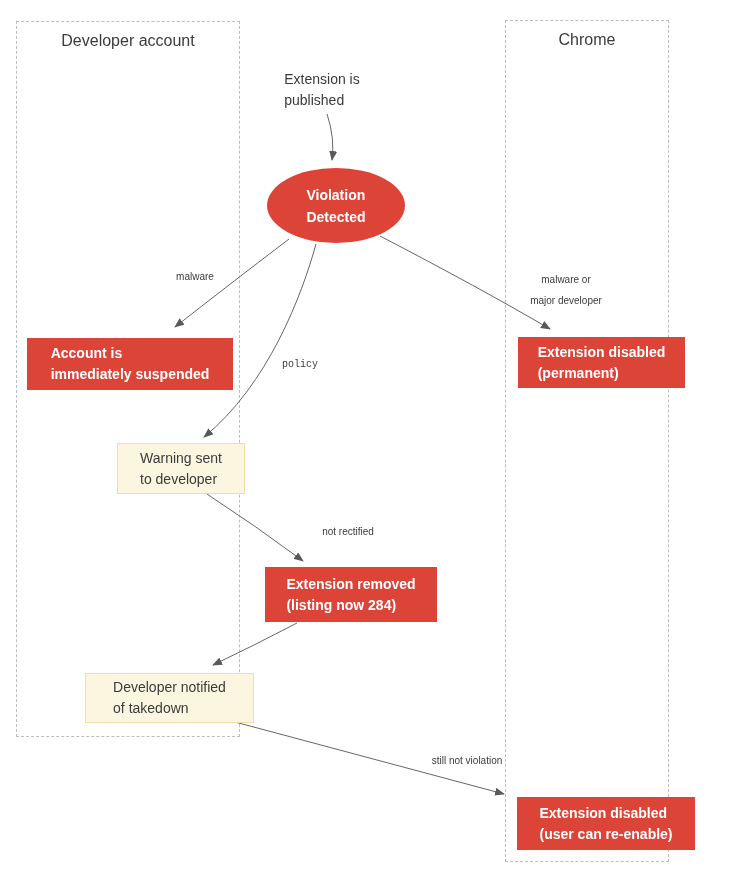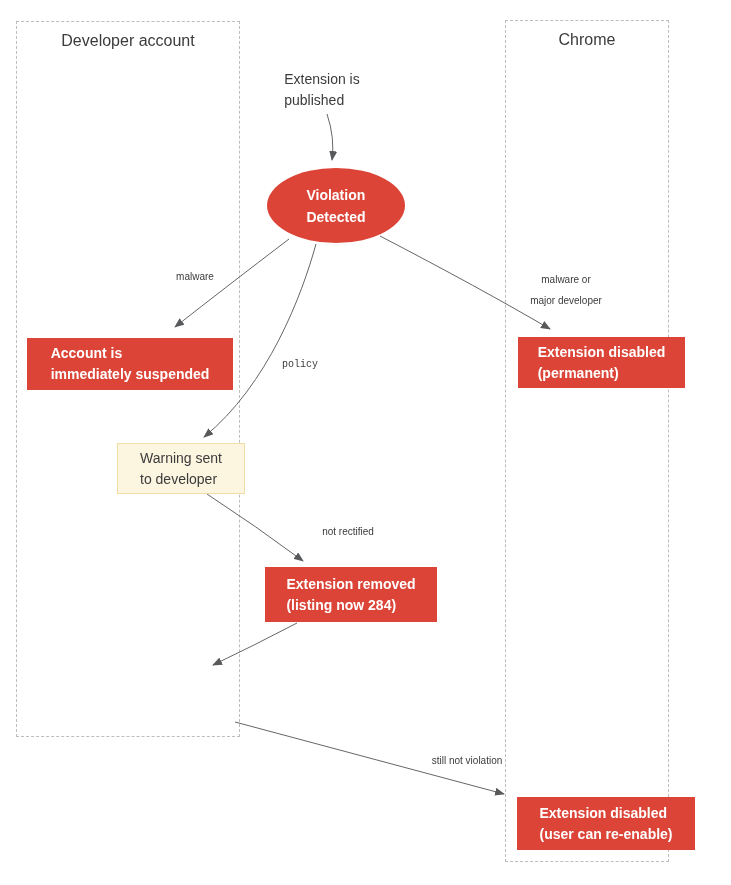--- a/index.html
+++ b/index.html
@@ -138,20 +138,22 @@
 
   <div class="node node-red" style="left:518px; top:337px; width:167px; height:51px;">Extension disabled
 (permanent)</div>
 
   <div class="node node-note" style="left:95px; top:443px; width:128px; height:51px;">Warning sent
 to developer</div>
 
   <div class="node node-red" style="left:265px; top:567px; width:172px; height:55px;">Extension removed
 (listing now 284)</div>
 
+  <div class="node node-note" style="left:63px; top:673px; width:169px; height:50px;">Developer notified
+of takedown</div>
 
   <div class="node node-red" style="left:517px; top:797px; width:178px; height:53px;">Extension disabled
 (user can re-enable)</div>
 
   <div class="edge-label" style="left:195px; top:276px;">malware</div>
 
   <div class="edge-label" style="left:300px; top:364px;font-family:Liberation Mono, monospace;">policy</div>
 
   <div class="edge-label" style="left:566px; top:290px;">malware or
 major developer</div>

